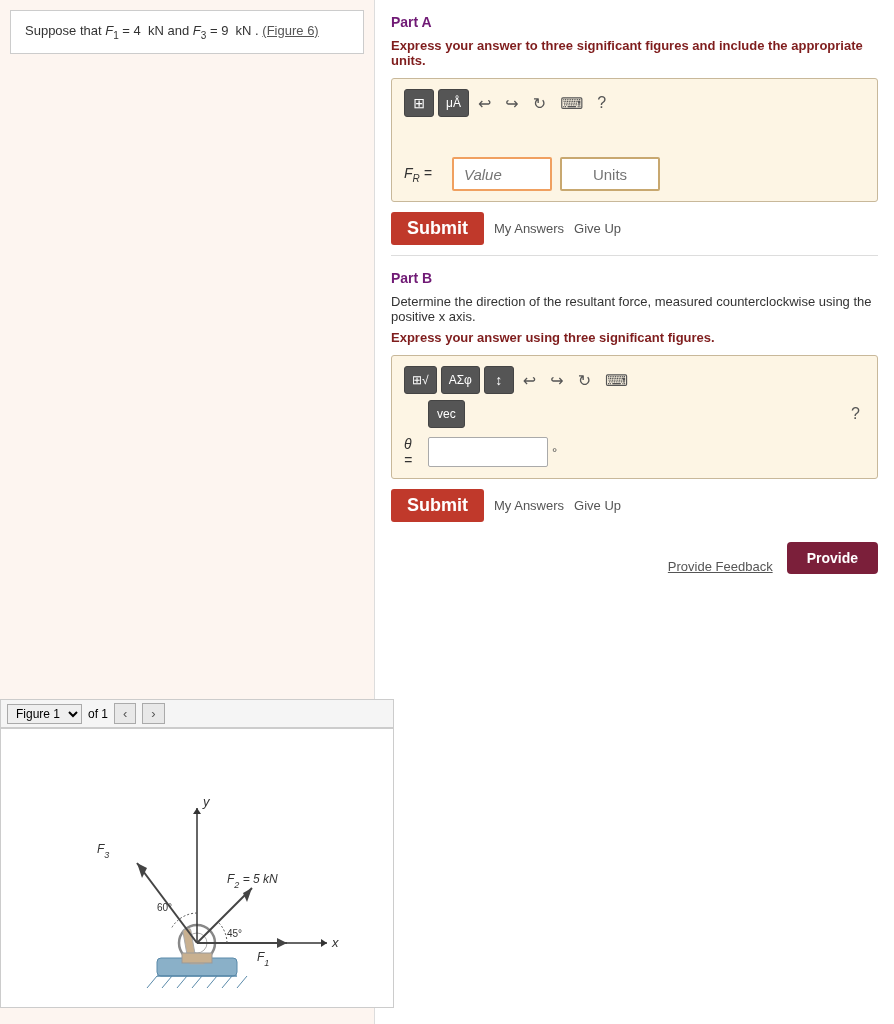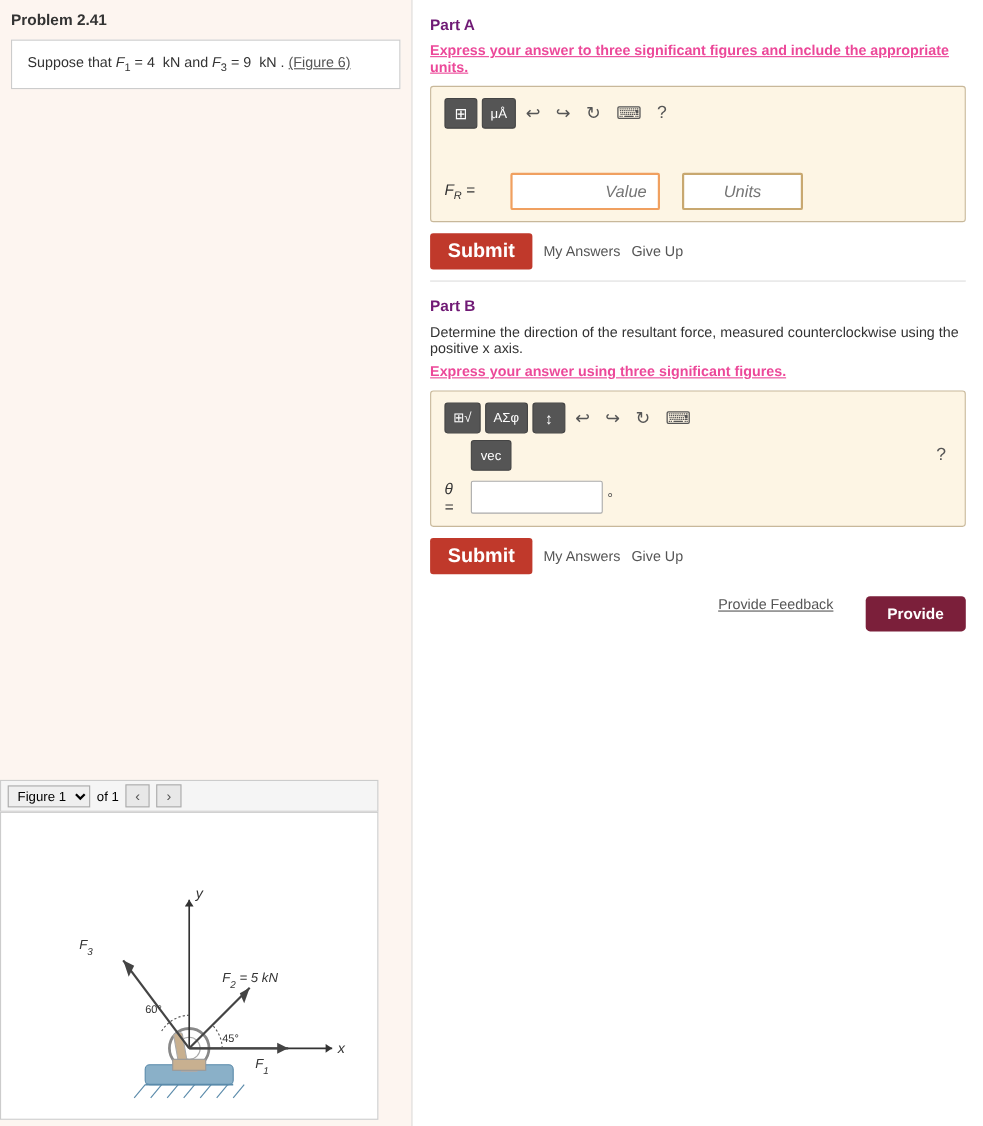--- a/index.html
+++ b/index.html
@@ -35,23 +35,23 @@
       padding: 10px 14px;
       font-size: 13px;
       color: #333;
       line-height: 1.5;
       margin-bottom: 10px;
     }
 
     
     .figure-container {
       position: absolute;
-      bottom: 6px;
+      bottom: 16px;
       left: 0;
-      width: 344px;
+      width: 394px;
     }
 
     .figure-selector {
       display: flex;
       align-items: center;
       border: 1px solid #ccc;
       background: #f5f5f5;
       padding: 3px 6px;
       font-size: 12px;
       gap: 6px;
@@ -101,23 +101,22 @@
 
     .part-description {
       font-size: 13px;
       color: #333;
       margin-bottom: 6px;
     }
 
     .part-instruction {
       font-size: 13px;
       font-weight: bold;
-      color: #ec4899;
+      color: #7f1d1d;
       margin-bottom: 10px;
-      text-decoration: underline;
     }
 
     
     .answer-box {
       border: 1px solid #c8b89a;
       background: #fdf5e4;
       border-radius: 3px;
       padding: 10px 12px;
       margin-bottom: 10px;
     }
@@ -150,52 +149,51 @@
       cursor: pointer;
       color: #555;
       font-size: 16px;
       padding: 2px 5px;
       border-radius: 3px;
     }
 
     .answer-row {
       display: flex;
       align-items: center;
-      gap: 20px;
+      gap: 8px;
       margin-top: 40px;
     }
 
     .answer-label {
       font-size: 14px;
       color: #333;
       font-style: italic;
       min-width: 40px;
     }
 
     .answer-input {
       border: 2px solid #f0a060;
       background: #fff;
       padding: 6px 10px;
       font-size: 15px;
       font-style: italic;
       color: #aaa;
-      width: 136px;
+      width: 100px;
       height: 34px;
       border-radius: 2px;
-      text-align: right;
+      text-align: left;
     }
 
     .units-input {
       border: 2px solid #c8a870;
       background: #fff;
       padding: 6px 9px;
       font-size: 15px;
-      font-style: italic;
       color: #888;
-      width: 110px;
+      width: 100px;
       height: 34px;
       border-radius: 2px;
       text-align: center;
     }
 
     .submit-row {
       display: flex;
       align-items: center;
       gap: 10px;
       margin-bottom: 8px;
@@ -296,23 +294,23 @@
       border-radius: 2px;
     }
 
     .degree-symbol {
       font-size: 13px;
       color: #555;
     }
 
     .bottom-row {
       display: flex;
-      align-items: flex-start;
+      align-items: flex-end;
       justify-content: flex-end;
-      gap: 29px;
+      gap: 14px;
       margin-top: 20px;
     }
 
     .provide-feedback-link {
       color: #555;
       font-size: 13px;
       text-decoration: underline;
       cursor: pointer;
       background: none;
       border: none;
@@ -342,21 +340,20 @@
       color: #555;
       cursor: pointer;
       padding: 2px 5px;
     }
 
   </style>
 </head>
 <body>
 
 <div class="left-panel">
-  <div class="problem-title">Problem 2.41</div>
 
   <div class="problem-statement">
     <span>Suppose that <span class="math-italic">F</span><sub>1</sub> = 4 &nbsp;kN and <span class="math-italic">F</span><sub>3</sub> = 9 &nbsp;kN . <a href="#" style="color:#555;">(Figure 6)</a></span>
   </div>
 
   <div class="figure-container">
     <div class="figure-selector">
       <select>
         <option>Figure 1</option>
       </select>

